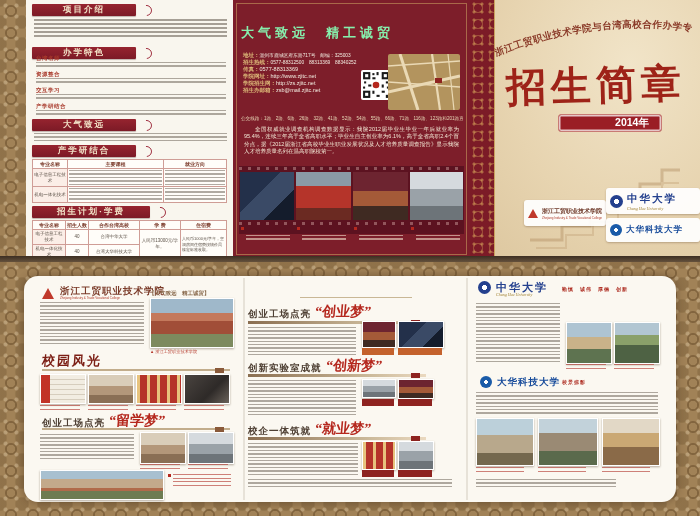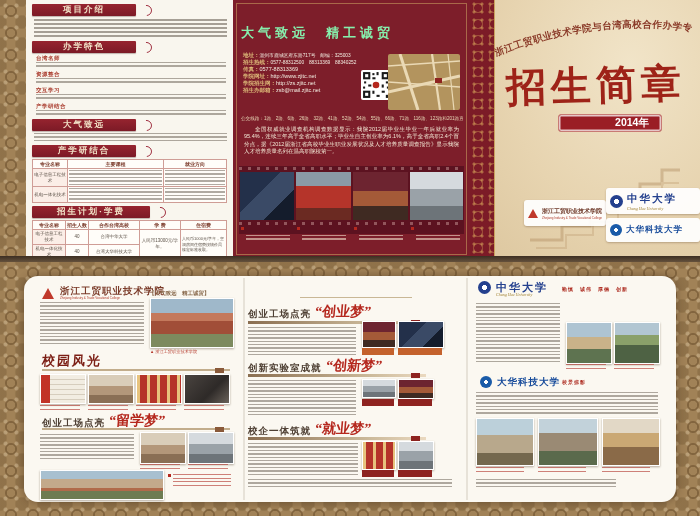--- a/index.html
+++ b/index.html
@@ -89,21 +89,21 @@
 
   <div class="abs damask" style="left:0;top:0;width:26px;height:258px;"></div>
 
   <div class="abs" style="left:26px;top:0;width:207px;height:258px;background:#f9f6ee;">
     <div class="abs bannerrow" style="left:6px;top:4px;">
       <span class="banner" style="min-width:72px;">项目介绍</span>
         <span class="curl"></span>
     </div>
     <div class="abs bars" style="left:8px;top:19px;width:193px;height:20px;"></div>
 
-    <div class="abs bannerrow" style="left:6px;top:41px;">
+    <div class="abs bannerrow" style="left:6px;top:47px;">
       <span class="banner" style="min-width:72px;">办学特色</span>
         <span class="curl"></span>
     </div>
     <div class="abs subhead" style="left:10px;top:55px;">台湾名师</div>
     <div class="abs bars-fine" style="left:10px;top:62px;width:190px;height:7px;"></div>
     <div class="abs subhead" style="left:10px;top:71px;">资源整合</div>
     <div class="abs bars-fine" style="left:10px;top:78px;width:190px;height:7px;"></div>
     <div class="abs subhead" style="left:10px;top:87px;">交互学习</div>
     <div class="abs bars-fine" style="left:10px;top:94px;width:190px;height:7px;"></div>
     <div class="abs subhead" style="left:10px;top:103px;">产学研结合</div>

